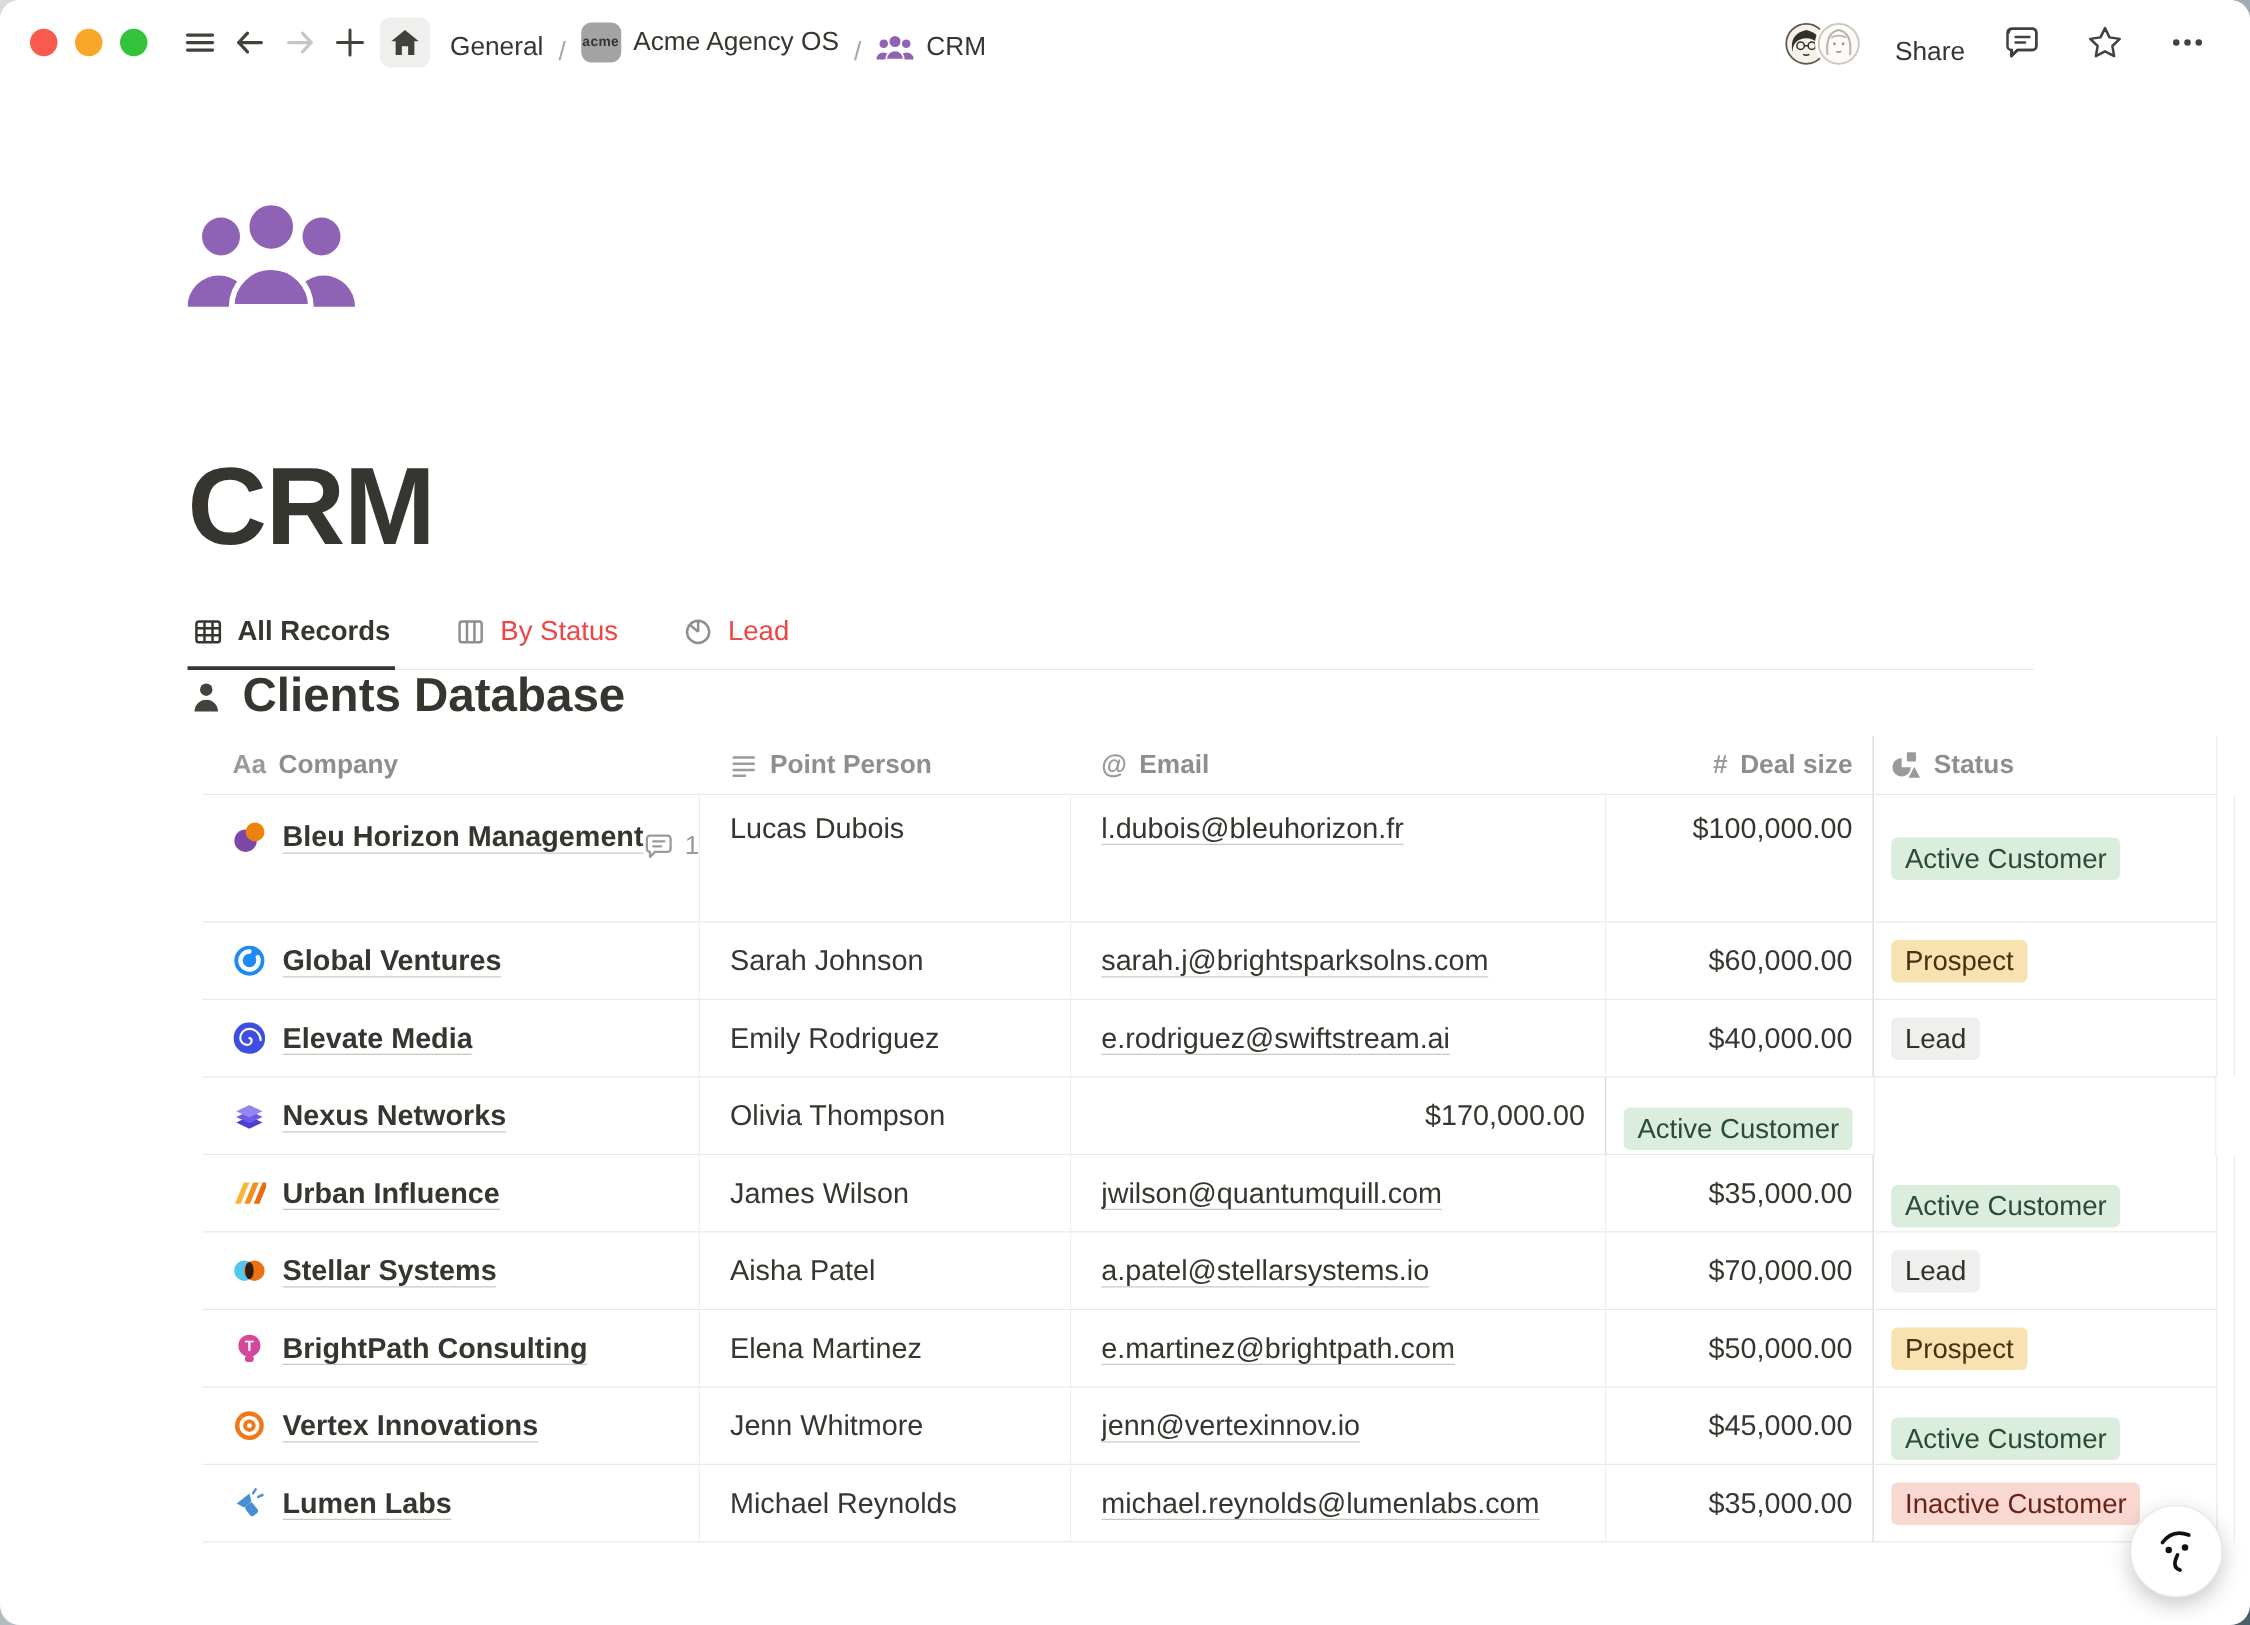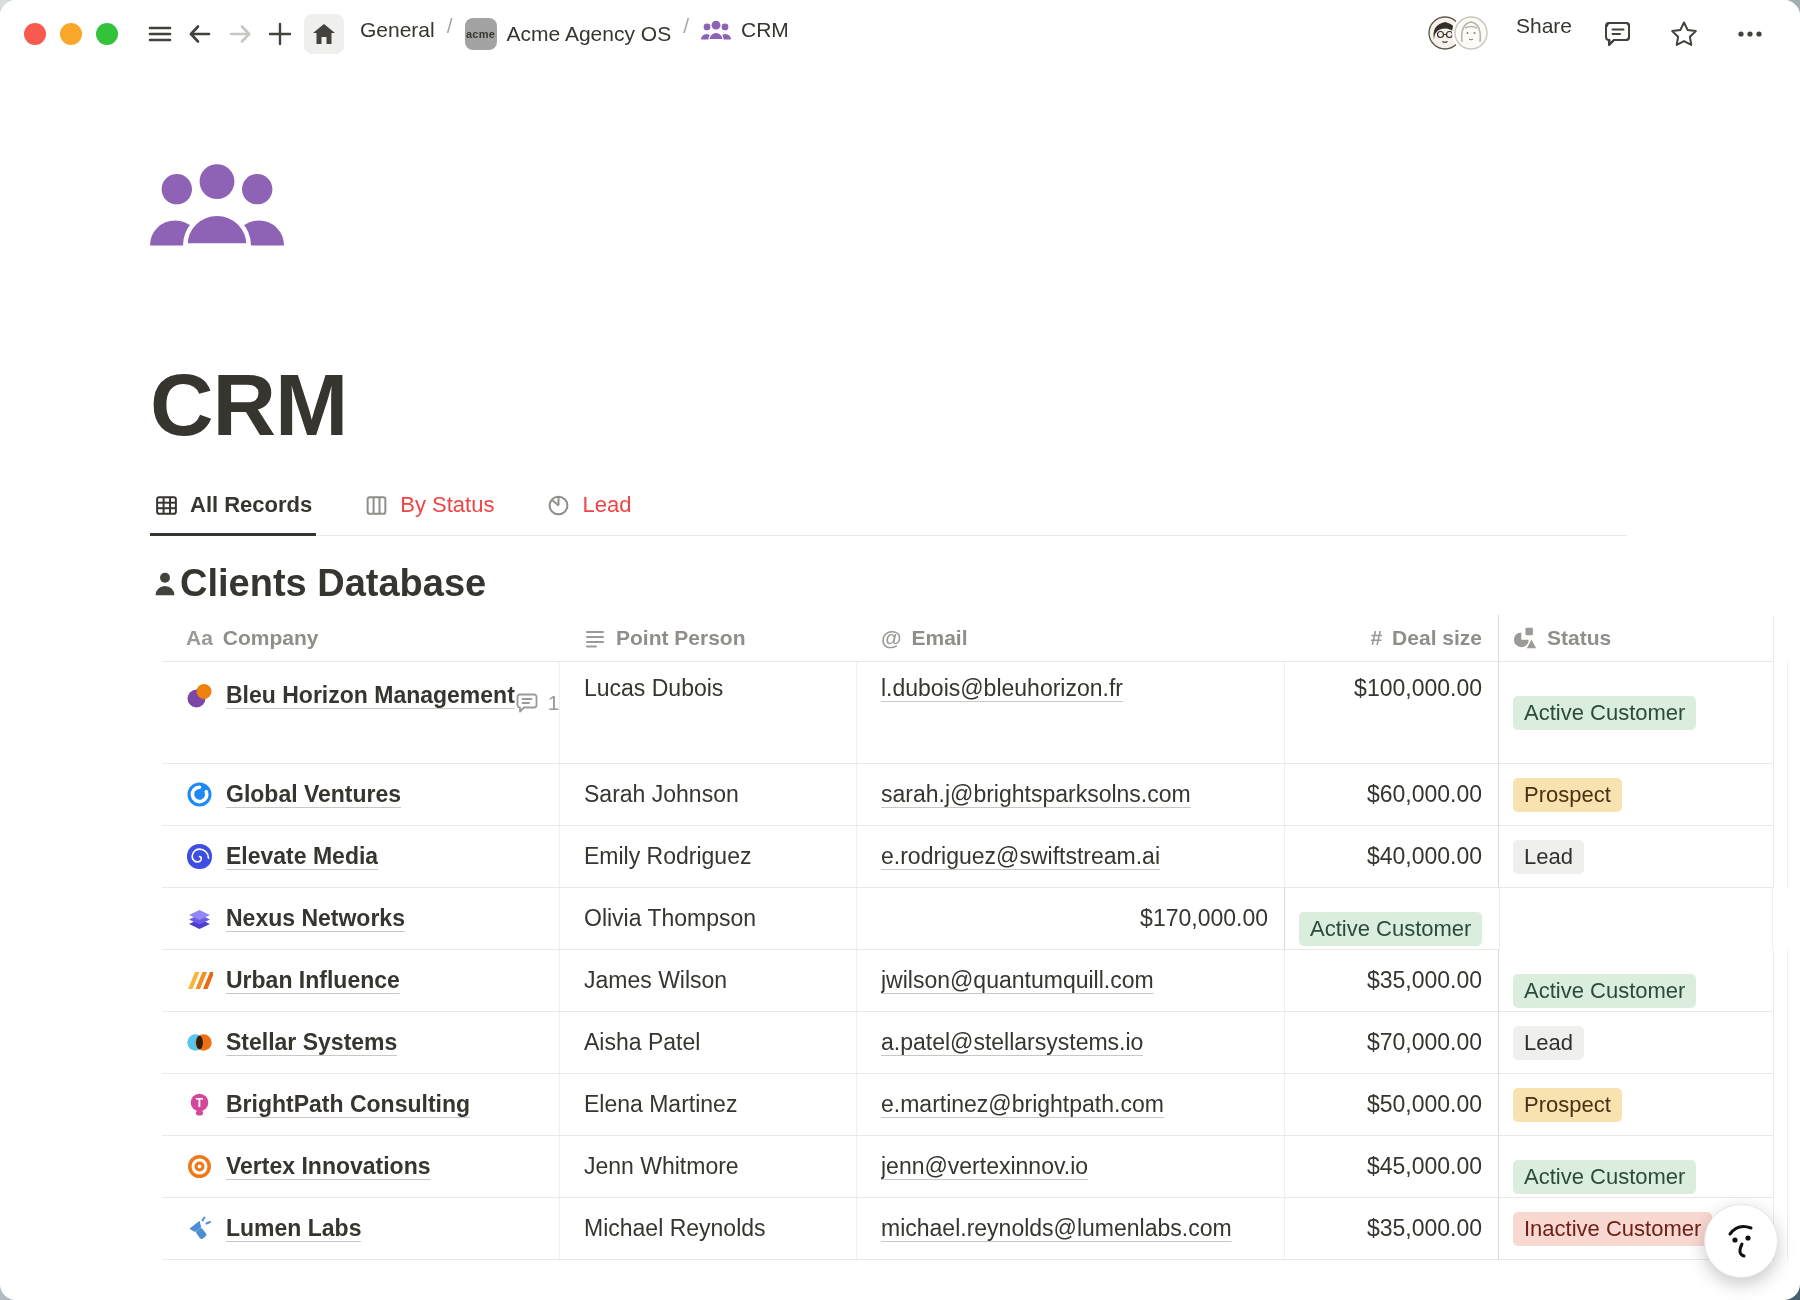--- a/index.html
+++ b/index.html
@@ -19,45 +19,45 @@
     height:68px; display:flex; align-items:center;
     padding:0 30px 0 24px; background:#fff;
   }
   .traffic { display:flex; gap:14px; margin-right:22px; }
   .light { width:22px; height:22px; border-radius:50%; }
   .light.red{background:#F95A4F;} .light.yellow{background:#F9A72B;} .light.green{background:#32C33B;}
   .tb-icon { display:flex; align-items:center; justify-content:center;
     width:40px; height:40px; border-radius:8px; cursor:pointer; flex:0 0 auto; }
   .tb-icon svg { display:block; }
   .home-btn { background:#EFEFED; margin-left:4px; }
-  .crumbs { display:flex; align-items:flex-start; margin-left:10px; font-size:21px; color:#37352F; white-space:nowrap; }
+  .crumbs { display:flex; align-items:flex-end; margin-left:10px; font-size:21px; color:#37352F; white-space:nowrap; }
   .crumb { display:flex; align-items:center; gap:10px; padding:4px 6px; border-radius:6px; cursor:pointer; }
   .crumb-sep { color:#A8A7A3; margin:0 6px; }
   .acme-badge { width:32px; height:32px; border-radius:8px; background:#a3a3a3;
     display:flex; align-items:center; justify-content:center;
     font-size:11px; font-weight:bold; color:#37352F; letter-spacing:.3px; }
-  .tb-right { margin-left:auto; display:flex; align-items:flex-start; gap:26px; }
+  .tb-right { margin-left:auto; display:flex; align-items:flex-end; gap:26px; }
   .avatars { display:flex; }
   .avatar { width:38px; height:38px; border-radius:50%; border:2px solid #fff; background:#F7F3EC; overflow:hidden; }
   .avatar + .avatar { margin-left:-12px; }
   .share { font-size:21px; color:#37352F; cursor:pointer; }
 
   
   .content { padding-left:150px; }
   .page-icon { margin-top:92px; width:134px; height:86px; cursor:pointer; }
   .page-title { margin-top:108px; font-size:88px; font-weight:700; letter-spacing:-1px; color:#37352F; }
 
   .tabs-wrap { margin-top:30px; width:1477px; border-bottom:1px solid #E9E9E7; }
   .tabs { display:flex; gap:44px; }
   .tab { display:flex; align-items:center; gap:11px; font-size:22px; padding:6px 4px 15px 4px;
          color:#ef4444; cursor:pointer; border-bottom:3px solid transparent; margin-bottom:-1px; }
   .tab.active { color:#37352F; font-weight:600; border-bottom-color:#37352F; }
   .tab svg { display:block; }
 
-  .section-head { margin-top:26px; display:flex; align-items:center; }
+  .section-head { display:flex; align-items:center; gap:14px; }
   .section-head h2 { font-size:38px; font-weight:700; color:#37352F; }
 
   
   .db-table { margin-top:10px; margin-left:12px; font-size:23px; }
   .trow { display:grid; grid-template-columns:398px 297px 428px 214px 274px 15px; }
   .cell { display:flex; align-items:center; padding:0 14px 0 24px; border-bottom:1px solid #E9E9E7; min-width:0; }
   .cell.spacer { border-bottom:none; border-left:1px solid #ECECEA; padding:0; }
   .body .cell { border-right:1px solid #EFEFED; }
   .body .cell.c-status { border-right:none; }
   .cell.c-deal { justify-content:flex-end; padding-right:16px; border-right:1px solid #D8D8D5 !important; }

